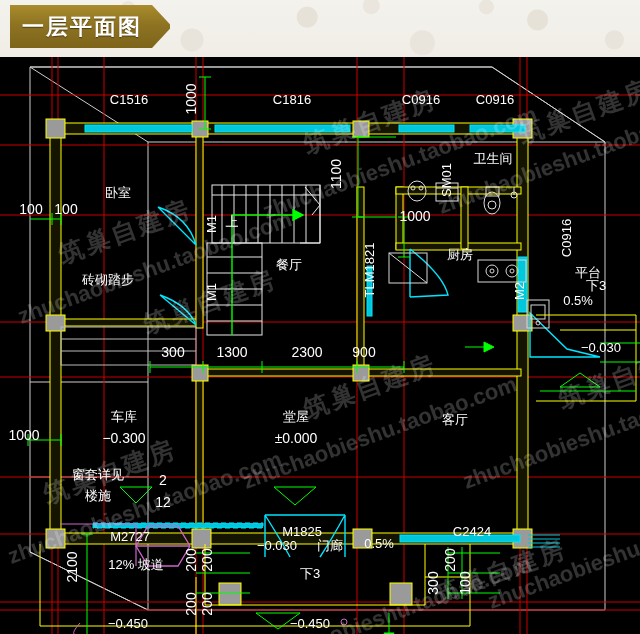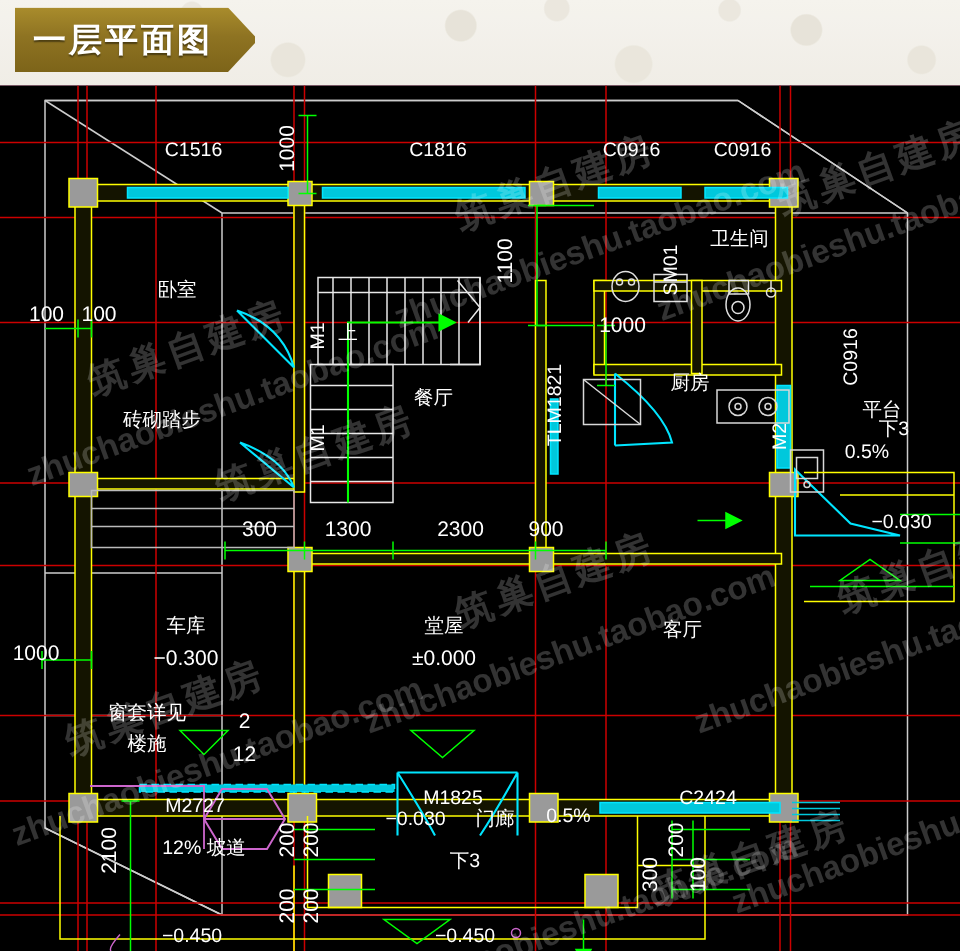--- a/index.html
+++ b/index.html
@@ -1,17 +1,17 @@
 <!DOCTYPE html>
 <html><head>
 <meta charset="utf-8">
 <style>
   html,body{margin:0;padding:0;background:#000;}
   body{width:640px;height:634px;overflow:hidden;font-family:"Liberation Sans",sans-serif;}
-  #page{position:relative;width:640px;height:634px;background:#ec4899;overflow:hidden;}
+  #page{position:relative;width:640px;height:634px;background:#d946ef;overflow:hidden;}
 
   
   #header{position:absolute;left:0;top:0;width:640px;height:57px;
     background:#f2f0ea;overflow:hidden;}
   #header .damask{position:absolute;inset:0;
     background:
       radial-gradient(circle at 12% 40%, #e6e2d8 0 9px, transparent 10px),
       radial-gradient(circle at 30% 70%, #e8e4db 0 11px, transparent 12px),
       radial-gradient(circle at 48% 30%, #e6e2d8 0 10px, transparent 11px),
       radial-gradient(circle at 66% 75%, #e9e5dc 0 12px, transparent 13px),

